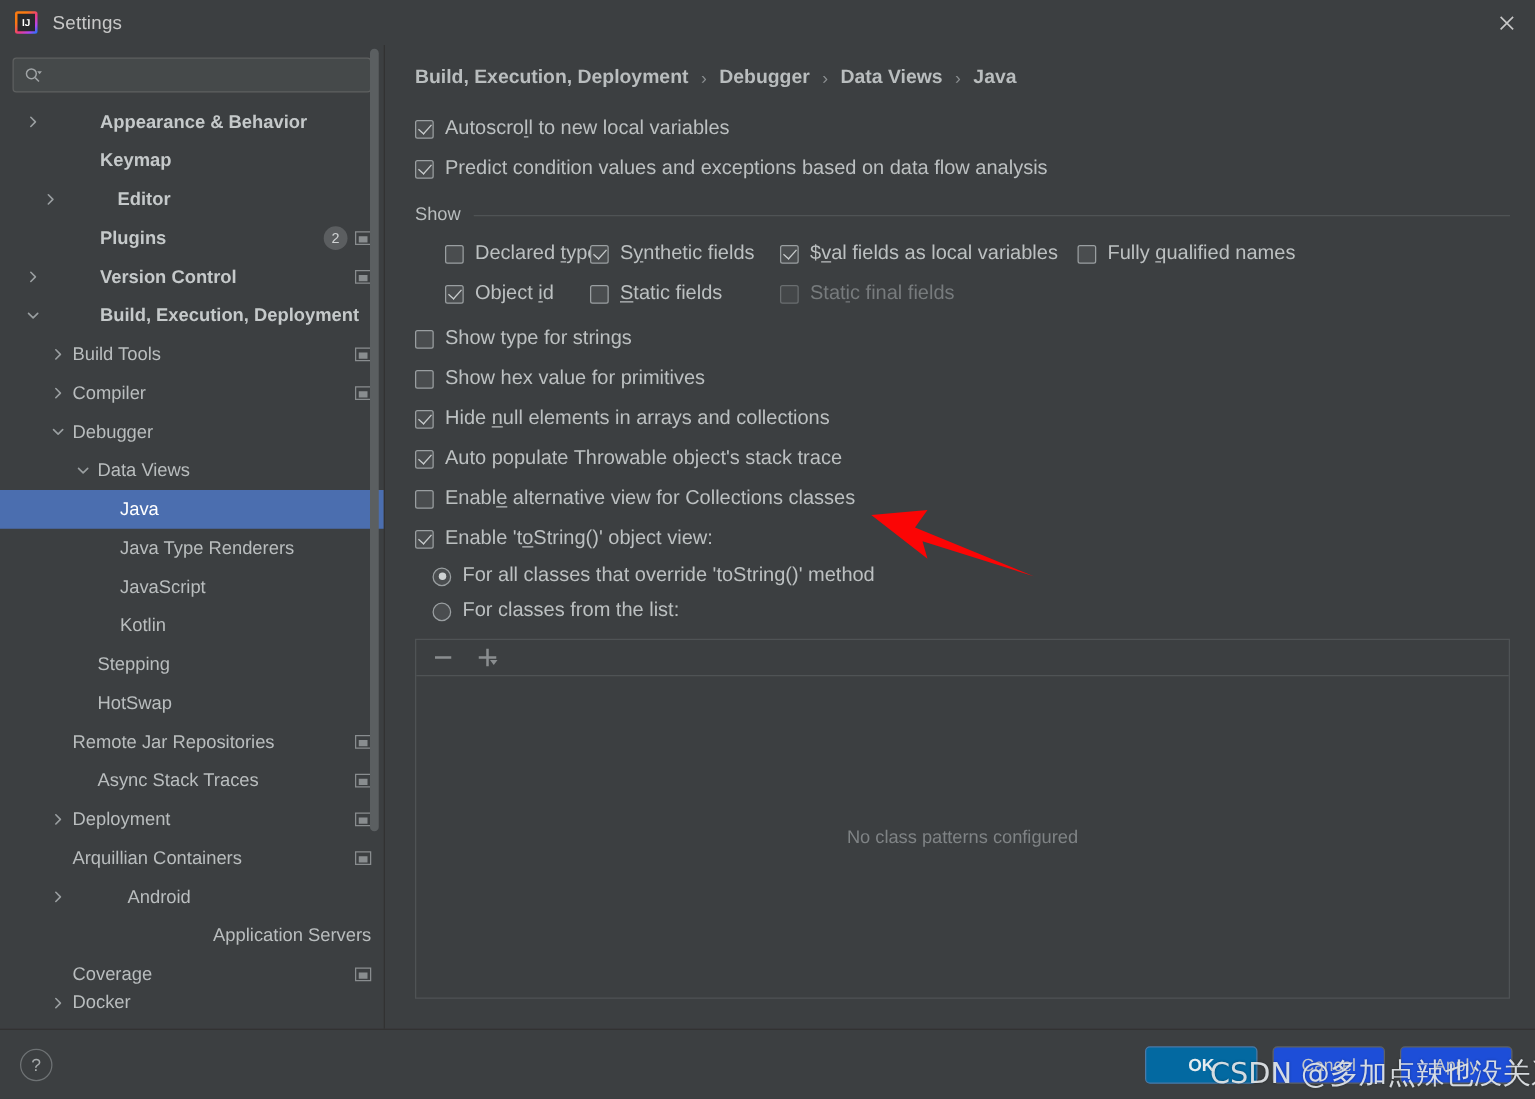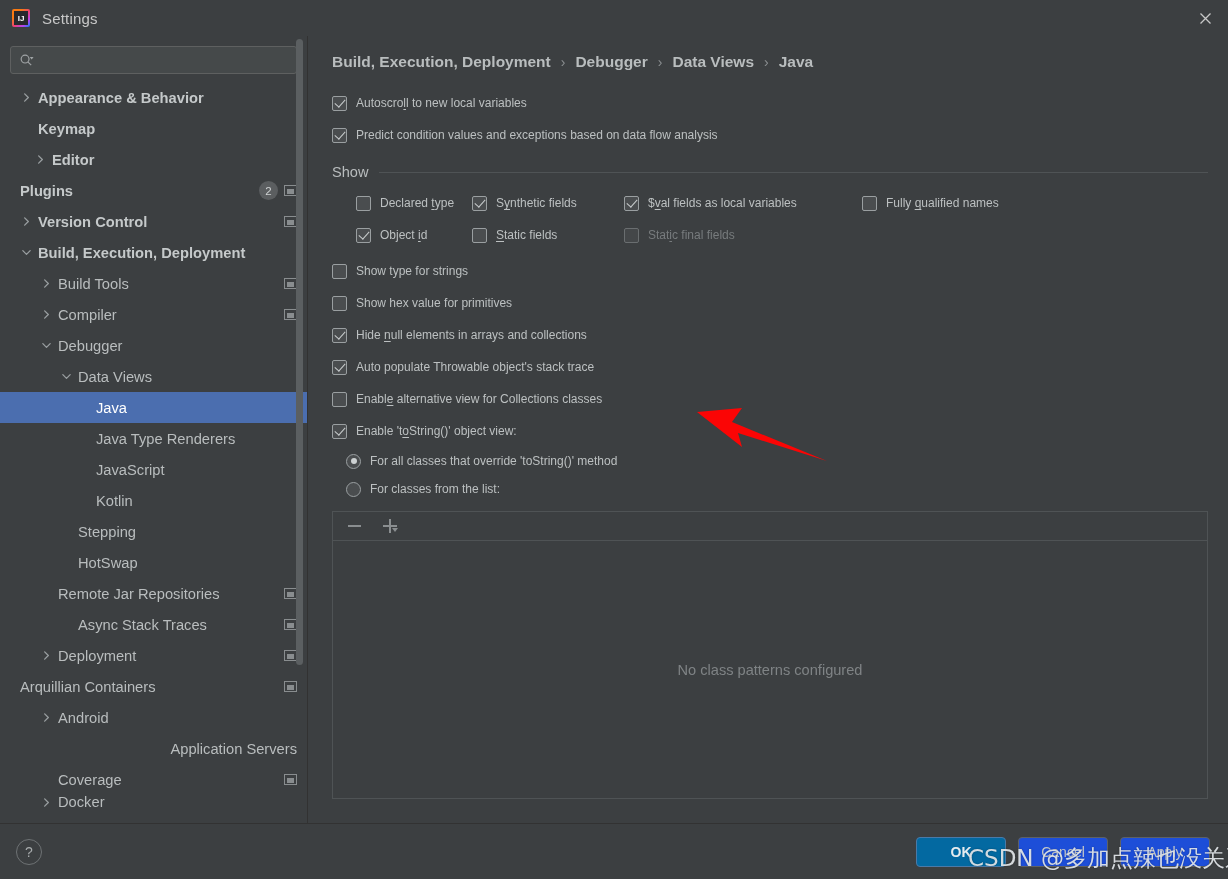--- a/index.html
+++ b/index.html
@@ -88,21 +88,21 @@
     padding-top: 0px;
   }
   .tree-item {
     height: 31px; display: flex; align-items: center;
     padding-right: 10px; cursor: default;
     white-space: nowrap; position: relative;
   }
   .tree-item.selected { background: #4b6eaf; }
   .tree-item.selected .tree-label { color: #ffffff; }
   .tree-label { color: #b9bdbe; font-size: 14.7px; }
-  .tree-item.top > .tree-label { font-weight: bold; color: #c5c9ca; }
+  .tree-item.top > .tree-label { font-weight: bold; color: #c5c9ca; margin-left: 42px; }
   .arrow {
     width: 16px; height: 16px; margin-right: 4px;
     flex: 0 0 16px; display: flex; align-items: center; justify-content: center;
     color: #9a9fa1;
   }
   .arrow.empty { visibility: hidden; }
   .badge {
     margin-left: auto;
     width: 19px; height: 19px; border-radius: 50%;
     background: #5b5e60; color: #cfd2d3;
@@ -139,21 +139,21 @@
   }
   .crumb-sep { color: #8b8f91; font-weight: normal; font-size: 14px; }
   .crumb { cursor: default; }
 
   .row {
     display: flex; align-items: center;
     height: 32px;
   }
   .row.compact { height: 28px; }
   .opt { display: flex; align-items: center; cursor: default; margin-right: 0; }
-  .opt .lbl { color: #bcc0c1; font-size: 12px; white-space: nowrap; }
+  .opt .lbl { color: #bcc0c1; font-size: 16px; white-space: nowrap; }
   .opt.disabled .lbl { color: #777b7d; }
 
   
   .cb {
     width: 15px; height: 15px; flex: 0 0 15px;
     border: 1px solid #9a9fa1; border-radius: 2px;
     background: #4a4d4f; margin-right: 9px;
     position: relative;
   }
   .cb.checked::after {
@@ -315,21 +315,21 @@
             <span class="tree-label">Keymap</span>
           </div>
           <div class="tree-item top" style="padding-left: 32px;">
             <span class="arrow">
               <svg width="11" height="11" viewBox="0 0 12 12">
                 <path d="M4 2 L8 6 L4 10" stroke="#9a9fa1" stroke-width="1.4" fill="none" stroke-linecap="round" stroke-linejoin="round"></path>
               </svg>
             </span>
             <span class="tree-label">Editor</span>
           </div>
-          <div class="tree-item top" style="">
+          <div class="tree-item top" style="padding-left: 18px;">
             <span class="arrow empty">
               <svg width="11" height="11" viewBox="0 0 12 12">
                 <path d="M4 2 L8 6 L4 10" stroke="#9a9fa1" stroke-width="1.4" fill="none" stroke-linecap="round" stroke-linejoin="round"></path>
               </svg>
             </span>
             <span class="tree-label">Plugins</span>
             <span class="spacer-right">
               <span class="badge">2</span>
               <span class="ext-icon"></span>
             </span>
@@ -465,32 +465,32 @@
             <span class="arrow">
               <svg width="11" height="11" viewBox="0 0 12 12">
                 <path d="M4 2 L8 6 L4 10" stroke="#9a9fa1" stroke-width="1.4" fill="none" stroke-linecap="round" stroke-linejoin="round"></path>
               </svg>
             </span>
             <span class="tree-label">Deployment</span>
             <span class="spacer-right">
               <span class="ext-icon"></span>
             </span>
           </div>
-          <div class="tree-item" style="">
+          <div class="tree-item" style="padding-left: 38px;">
             <span class="arrow empty">
               <svg width="11" height="11" viewBox="0 0 12 12">
                 <path d="M4 2 L8 6 L4 10" stroke="#9a9fa1" stroke-width="1.4" fill="none" stroke-linecap="round" stroke-linejoin="round"></path>
               </svg>
             </span>
             <span class="tree-label">Arquillian Containers</span>
             <span class="spacer-right">
               <span class="ext-icon"></span>
             </span>
           </div>
-          <div class="tree-item" style="padding-left: 38px;">
+          <div class="tree-item" style="padding-left: 38px; gap: 44px;">
             <span class="arrow">
               <svg width="11" height="11" viewBox="0 0 12 12">
                 <path d="M4 2 L8 6 L4 10" stroke="#9a9fa1" stroke-width="1.4" fill="none" stroke-linecap="round" stroke-linejoin="round"></path>
               </svg>
             </span>
             <span class="tree-label">Android</span>
           </div>
           <div class="tree-item" style="padding-left: 38px; justify-content: flex-end;">
             <span class="arrow empty">
               <svg width="11" height="11" viewBox="0 0 12 12">

